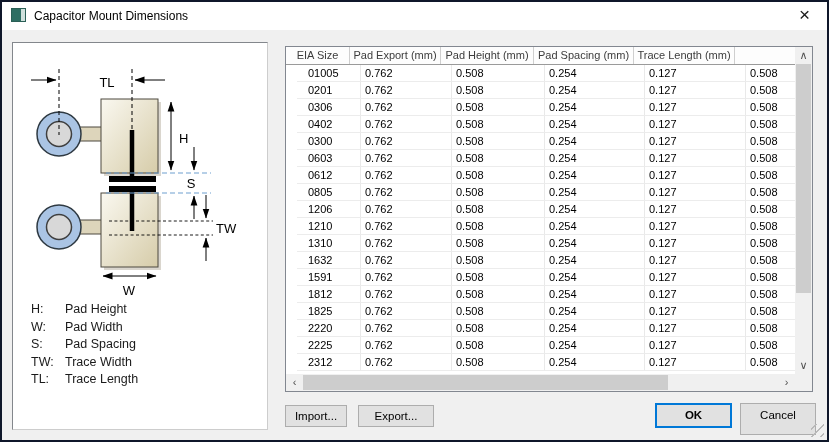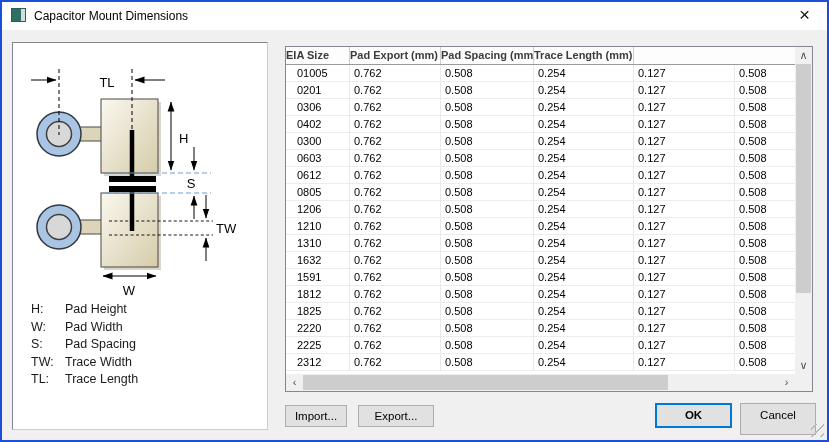--- a/index.html
+++ b/index.html
@@ -1,18 +1,18 @@
 <!DOCTYPE html>
 <html style="--accent: #0078d7; --pad-fill: #d6cca9; --pad-fill-light: #faf8f0; --trace-fill: #ddd5bb; --via-ring: #aac4e4; --via-core: #d8d8d8; --dim-blue: #6fa0d0; --scroll-thumb: #cdcdcd; --button-face: #e1e1e1;"><head>
 <meta charset="utf-8">
 <style>
   html,body{margin:0;padding:0;background:#cfcfcf;font-family:"Liberation Sans",sans-serif;}
   #dialog{
     position:relative;width:829px;height:442px;box-sizing:border-box;
-    background:#f0f0f0;border:2px solid #1d4ed8;overflow:hidden;
+    background:#f0f0f0;border:2px solid #0f172a;overflow:hidden;
   }
   
   #titlebar{position:absolute;left:0;top:0;width:100%;height:28px;background:#ffffff;}
   #appicon{position:absolute;left:9px;top:6px;width:15px;height:14px;border:1px solid #2a5f56;background:linear-gradient(90deg,#2e6e63 0 9px,#cfe0dc 9px 100%);box-sizing:border-box;}
   #title{position:absolute;left:32px;top:7px;font-size:12px;color:#000;}
   #closebtn{position:absolute;right:0;top:0;width:45px;height:28px;line-height:26px;text-align:center;font-size:19px;color:#1a1a1a;cursor:default;}
   
   #panel{
     position:absolute;left:10px;top:40px;width:256px;height:388px;box-sizing:border-box;
     background:#fff;border:1px solid;border-color:#83878c #cdcdcd #cdcdcd #83878c;
@@ -20,23 +20,23 @@
   #diagram{position:absolute;left:0;top:0;}
   #legend{position:absolute;left:18px;top:258px;font-size:12.5px;color:#1a1a1a;}
   .lrow{display:flex;height:17.5px;line-height:17.5px;}
   .labbr{width:34px;}
   
   #grid{
     position:absolute;left:283px;top:44px;width:528px;height:346px;box-sizing:border-box;
     background:#fff;border:1px solid #828790;
   }
   #ghdr-wrap{position:absolute;left:0;top:0;width:509px;height:17px;overflow:hidden;border-bottom:1px solid #9a9a9a;background:#fdfdfd;}
-  #gbody-wrap{position:absolute;left:0;top:18px;width:509px;height:311px;overflow:hidden;}
+  #gbody-wrap{position:absolute;left:0;top:18px;width:509px;height:311px;overflow:hidden;padding-left:11px;}
   .gridrow{display:grid;grid-template-columns:64px 91px 93px 100px 101px 100px;width:549px;}
-  .hcell{font-size:11px;color:#3c3c3c;line-height:17px;border-right:1px solid #cfcfcf;overflow:hidden;white-space:nowrap;font-weight:bold;}
+  .hcell{font-size:11px;color:#3c3c3c;text-align:center;line-height:17px;border-right:1px solid #cfcfcf;overflow:hidden;white-space:nowrap;}
   .gcell{font-size:11px;color:#000;line-height:16px;padding-left:4px;border-right:1px solid #e9e9e9;border-bottom:1px solid #ececec;overflow:hidden;white-space:nowrap;box-sizing:border-box;height:17px;}
   .gcell:first-child{padding-left:11px;}
   
   #vscroll{position:absolute;right:0;top:0;width:17px;bottom:17px;background:#f0f0f0;}
   #hscroll{position:absolute;left:0;bottom:0;height:17px;right:17px;background:#f0f0f0;}
   #sbcorner{position:absolute;right:0;bottom:0;width:17px;height:17px;background:#f0f0f0;}
   .sbbtn{position:absolute;width:17px;height:17px;color:#505050;text-align:center;font-size:11px;line-height:16px;background:#f0f0f0;}
   #vs-up{top:0;left:0;} #vs-down{bottom:0;left:0;}
   #hs-left{left:0;top:0;} #hs-right{right:0;top:0;}
   #vs-thumb{position:absolute;left:1px;top:17px;width:15px;height:229px;background:var(--scroll-thumb);}
@@ -151,20 +151,21 @@
           <span class="ldesc">Trace Length</span>
         </div>
       </div>
   </div>
 
   <div id="grid">
     <div id="ghdr-wrap">
       <div class="gridrow">
           <div class="hcell">EIA Size</div>
           <div class="hcell">Pad Export (mm)</div>
+          <div class="hcell">Pad Height (mm)</div>
           <div class="hcell">Pad Spacing (mm)</div>
           <div class="hcell">Trace Length (mm)</div>
         </div>
     </div>
     <div id="gbody-wrap">
         <div class="gridrow">
           <div class="gcell">01005</div>
           <div class="gcell">0.762</div>
           <div class="gcell">0.508</div>
           <div class="gcell">0.254</div>

